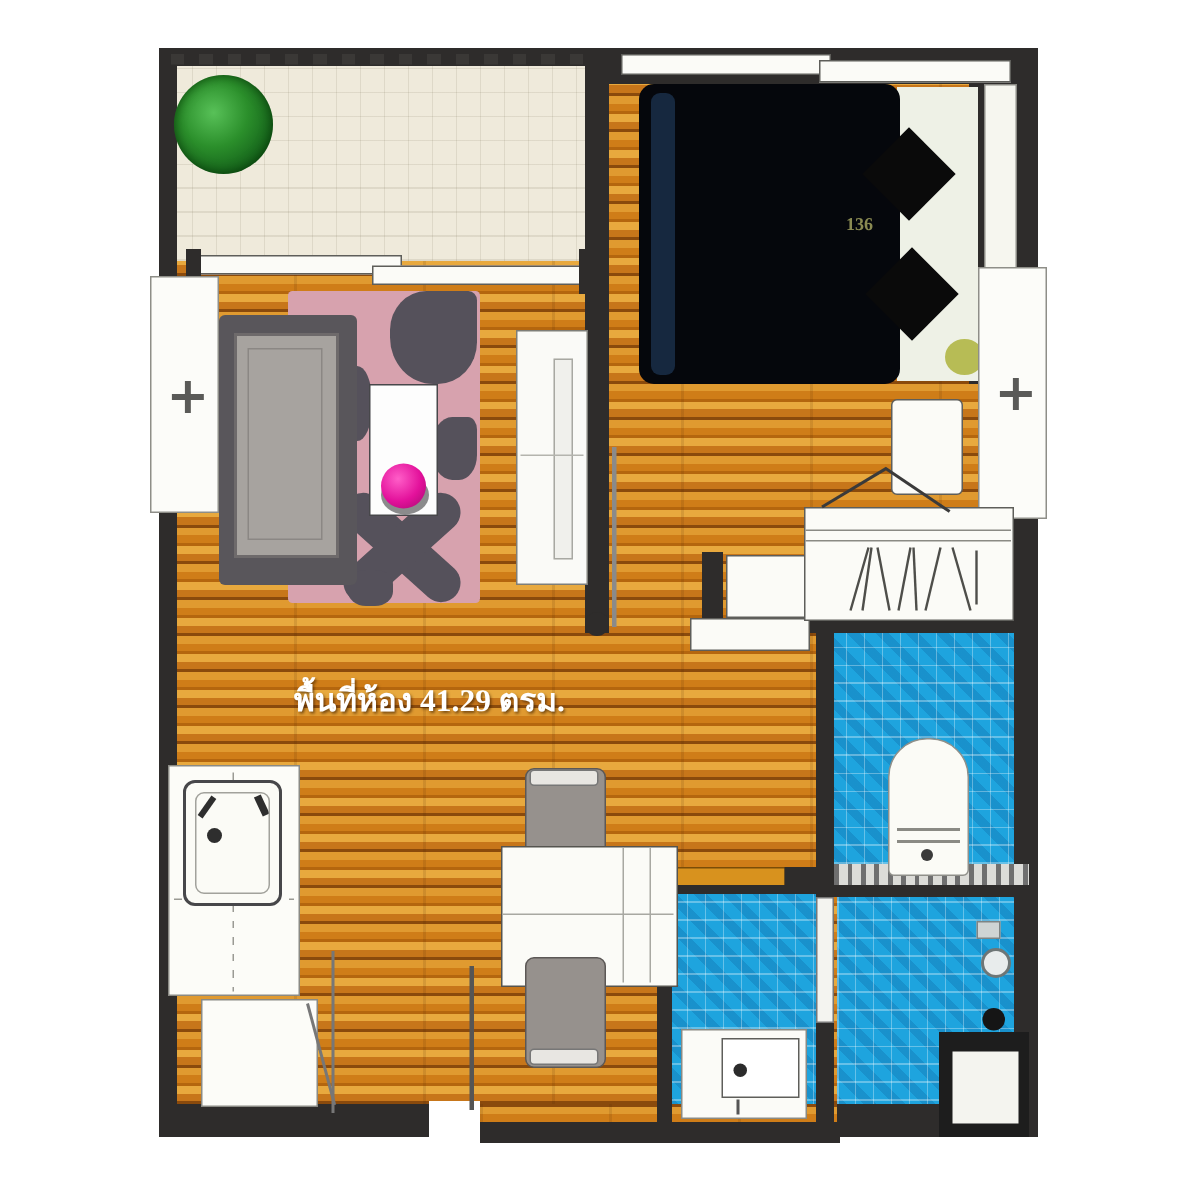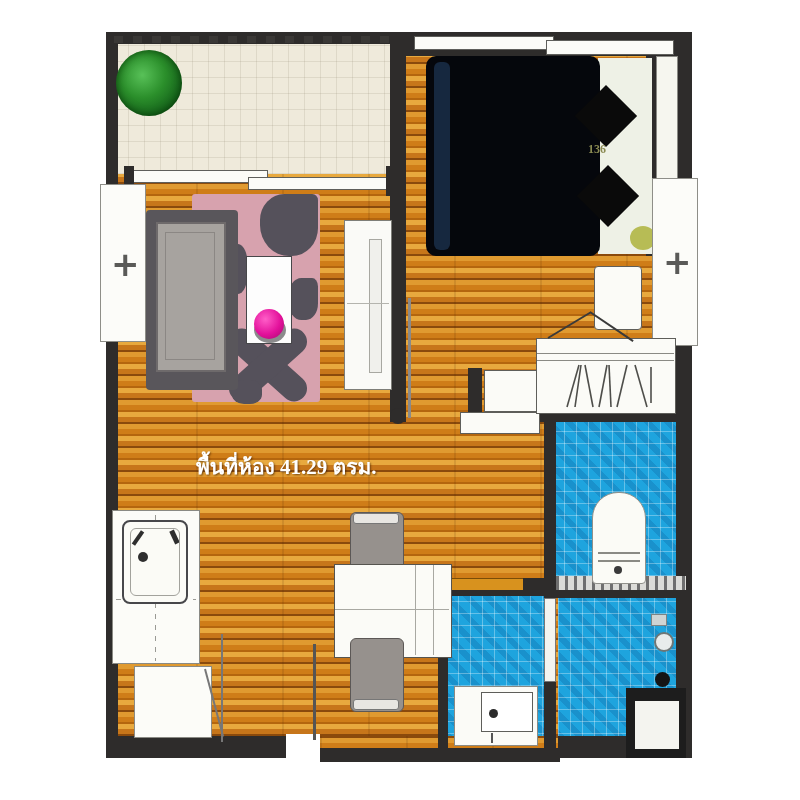--- a/index.html
+++ b/index.html
@@ -74,21 +74,21 @@
   <div class="abs white-box" style="left:414px;top:36px;width:140px;height:14px;border-width:1px;"></div>
   <div class="abs white-box" style="left:546px;top:40px;width:128px;height:15px;border-width:1px;"></div>
   <div class="abs wall" style="left:646px;top:56px;width:10px;height:200px;"></div>
   <div class="abs" style="left:656px;top:56px;width:22px;height:200px;background:#f6f6ef;border:1px solid #8a8a84;"></div>
   <div class="abs" style="left:598px;top:58px;width:54px;height:196px;background:#eef1e6;"></div>
   <div class="abs" style="left:426px;top:56px;width:174px;height:200px;background:#05070c;border-radius:10px;">
     <div class="abs" style="left:8px;top:6px;width:16px;height:188px;background:#16283f;border-radius:6px;"></div>
   </div>
   <div class="abs" style="left:584px;top:94px;width:44px;height:44px;background:#0a0a0a;transform:rotate(45deg);"></div>
   <div class="abs" style="left:586px;top:174px;width:44px;height:44px;background:#0a0a0a;transform:rotate(45deg);"></div>
-  <div class="abs label" style="left:588px;top:142px;font-size:12px;color:#8a8a52;">136</div>
+  <div class="abs label" style="left:564px;top:142px;font-size:12px;color:#8a8a52;">136</div>
   <div class="abs" style="left:630px;top:226px;width:26px;height:24px;border-radius:50%;background:#b7bc55;"></div>
   <div class="abs white-box" style="left:594px;top:266px;width:48px;height:64px;border-radius:4px;"></div>
 
   <div class="abs" style="left:100px;top:184px;width:46px;height:158px;background:#fcfcf9;border:1.5px solid #8e8e88;">
     <span class="abs plus" style="left:10px;top:62px;">+</span>
   </div>
   <div class="abs" style="left:652px;top:178px;width:46px;height:168px;background:#fcfcf9;border:1.5px solid #8e8e88;">
     <span class="abs plus" style="left:10px;top:66px;">+</span>
   </div>
 

